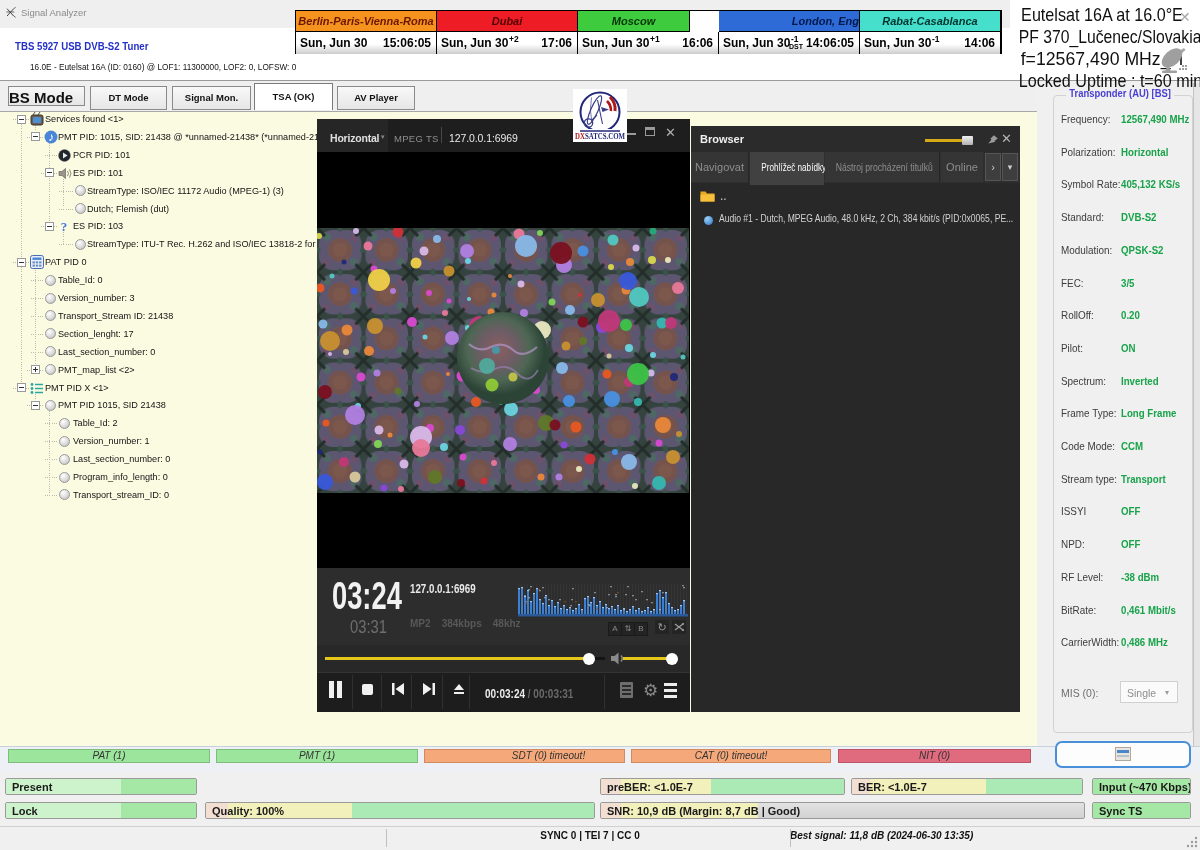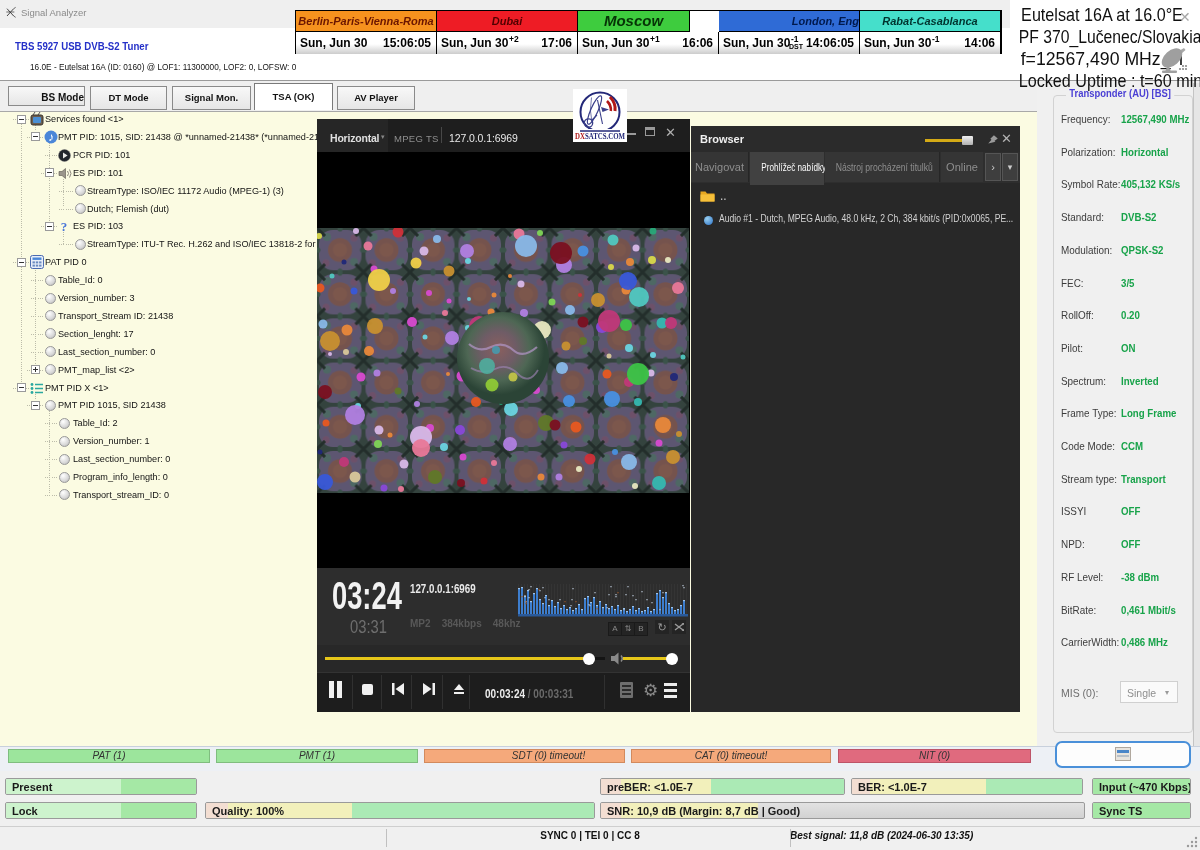--- a/index.html
+++ b/index.html
@@ -15,29 +15,29 @@
         <path d="M2 9 L14 9" stroke-width="1.1"></path>
  <path d="M13 4 l3 -2 M13 15 l3 2" stroke-width="1.1"></path>
       </g>
 </svg>
 <div class="a" style="left:21px;top:7px;font-size:9.5px;color:#8a8a8a;">Signal Analyzer</div>
 <div class="a" style="left:15px;top:40px;font-size:10.5px;font-weight:bold;color:#2430c8;transform:scaleX(0.92);transform-origin:0 0;white-space:nowrap;">TBS 5927 USB DVB-S2 Tuner</div>
 <div class="a" style="left:30px;top:61px;font-size:9.5px;color:#141414;transform:scaleX(0.87);transform-origin:0 0;white-space:nowrap;">16.0E - Eutelsat 16A (ID: 0160) @ LOF1: 11300000, LOF2: 0, LOFSW: 0</div>
 <div class="a" style="left:0;top:80px;width:1200px;height:1px;background:#9a9a9a;"></div>
 <div class="a" style="left:0;top:81px;width:1037px;height:31px;background:#efefef;"></div>
 
-<div class="a" style="left:8px;top:86px;width:77px;height:20px;background:linear-gradient(#f8f8f8,#e6e6e6);border:1px solid #8a8a8a;box-sizing:border-box;text-align:right;line-height:22px;font-size:10px;font-weight:bold;color:#111;">BS Mode</div>
+<div class="a" style="left:8px;top:86px;width:77px;height:20px;background:linear-gradient(#f8f8f8,#e6e6e6);border:1px solid #8a8a8a;box-sizing:border-box;text-align:left;line-height:22px;font-size:15px;font-weight:bold;color:#111;">BS Mode</div>
 <div class="a" style="left:90px;top:86px;width:77px;height:24px;background:linear-gradient(#f8f8f8,#e6e6e6);border:1px solid #8a8a8a;box-sizing:border-box;text-align:center;line-height:22px;font-size:9.5px;font-weight:bold;color:#111;">DT Mode</div>
 <div class="a" style="left:172px;top:86px;width:79px;height:24px;background:linear-gradient(#f8f8f8,#e6e6e6);border:1px solid #8a8a8a;box-sizing:border-box;text-align:center;line-height:22px;font-size:9.5px;font-weight:bold;color:#111;">Signal Mon.</div>
 <div class="a" style="left:254px;top:83px;width:79px;height:27px;background:#ffffff;border:1px solid #7a7a7a;border-bottom:none;box-sizing:border-box;text-align:center;line-height:26px;font-size:9.5px;font-weight:bold;color:#111;">TSA (OK)</div>
 <div class="a" style="left:337px;top:86px;width:78px;height:24px;background:linear-gradient(#f8f8f8,#e6e6e6);border:1px solid #8a8a8a;box-sizing:border-box;text-align:center;line-height:22px;font-size:9.5px;font-weight:bold;color:#111;">AV Player</div>
 <div class="a" style="left:295px;top:10px;width:707px;height:44px;border:1px solid #000;box-sizing:border-box;background:#fff;">
 <div class="a" style="left:0px;top:0;width:141px;height:21px;background:#f6921e;border-right:1px solid #000;border-bottom:1px solid #000;box-sizing:border-box;text-align:center;line-height:20px;font-size:11px;font-weight:bold;font-style:italic;color:#6b1600;white-space:nowrap;">Berlin-Paris-Vienna-Roma</div>
 <div class="a" style="left:141px;top:0;width:141px;height:21px;background:#ee1c25;border-right:1px solid #000;border-bottom:1px solid #000;box-sizing:border-box;text-align:center;line-height:20px;font-size:11px;font-weight:bold;font-style:italic;color:#500000;white-space:nowrap;">Dubai</div>
-<div class="a" style="left:282px;top:0;width:112px;height:21px;background:#3ecc3e;border-right:1px solid #000;border-bottom:1px solid #000;box-sizing:border-box;text-align:center;line-height:20px;font-size:15px;font-weight:bold;font-style:italic;color:#063306;white-space:nowrap;">Moscow</div>
+<div class="a" style="left:282px;top:0;width:112px;height:21px;background:#3ecc3e;border-right:1px solid #000;border-bottom:1px solid #000;box-sizing:border-box;text-align:center;line-height:20px;font-size:11px;font-weight:bold;font-style:italic;color:#063306;white-space:nowrap;">Moscow</div>
 <div class="a" style="left:423px;top:0;width:141px;height:21px;background:#2f6bd6;border-right:1px solid #000;border-bottom:1px solid #000;box-sizing:border-box;text-align:right;line-height:20px;font-size:11px;font-weight:bold;font-style:italic;color:#00194d;white-space:nowrap;">London, Eng</div>
 <div class="a" style="left:564px;top:0;width:141px;height:21px;background:#45dfcb;border-right:1px solid #000;border-bottom:1px solid #000;box-sizing:border-box;text-align:center;line-height:20px;font-size:11px;font-weight:bold;font-style:italic;color:#00332e;white-space:nowrap;">Rabat-Casablanca</div>
 <div class="a" style="left:0px;top:21px;width:141px;height:22px;background:linear-gradient(#ffffff,#ffffff 55%,#cccccc);border-right:1px solid #000;box-sizing:border-box;">
 <span style="position:absolute;left:4px;top:4px;font-size:12px;font-weight:bold;color:#000;white-space:nowrap;">Sun, Jun 30</span>
 <span style="position:absolute;right:5px;top:4px;font-size:12px;font-weight:bold;color:#000;white-space:nowrap;">15:06:05</span>
       </div>
 <div class="a" style="left:141px;top:21px;width:141px;height:22px;background:linear-gradient(#ffffff,#ffffff 55%,#cccccc);border-right:1px solid #000;box-sizing:border-box;">
 <span style="position:absolute;left:4px;top:4px;font-size:12px;font-weight:bold;color:#000;white-space:nowrap;">Sun, Jun 30</span>
         <span style="position:absolute;left:72px;top:2px;font-size:8.5px;font-weight:bold;">+2</span>
 <span style="position:absolute;right:5px;top:4px;font-size:12px;font-weight:bold;color:#000;white-space:nowrap;">17:06</span>
@@ -823,21 +823,21 @@
       <div class="a" style="left:20px;top:0;width:137px;height:17px;background:#f2f0bb;"></div>
       <div class="a" style="left:6px;top:1.5px;font-size:11px;font-weight:bold;color:#1a1a1a;white-space:nowrap;">SNR: 10,9 dB (Margin: 8,7 dB | Good)</div>
     </div>
 <div class="a" style="left:1092px;top:802px;width:99px;height:17px;background:linear-gradient(#e2e2e2,#d2d2d2);border:1px solid #9a9a9a;border-radius:2px;box-sizing:border-box;overflow:hidden;">
       <div class="a" style="left:0px;top:0;width:99px;height:17px;background:#a5e8a5;"></div>
       <div class="a" style="left:6px;top:1.5px;font-size:11px;font-weight:bold;color:#1a1a1a;white-space:nowrap;">Sync TS</div>
     </div>
 <div class="a" style="left:1193px;top:83px;width:7px;height:663px;background:#e6e6e6;border-left:1px solid #c4c4c4;box-sizing:border-box;"></div>
 
 <div class="a" style="left:0;top:826px;width:1200px;height:24px;background:#f0f0f0;border-top:1px solid #cfcfcf;box-sizing:border-box;"></div>
-<div class="a" style="left:390px;top:830px;width:400px;text-align:center;font-size:10px;font-weight:bold;color:#111;">SYNC 0 | TEI 0 | CC 8</div>
+<div class="a" style="left:390px;top:830px;width:400px;text-align:center;font-size:10px;font-weight:bold;color:#111;">SYNC 0 | TEI 7 | CC 0</div>
 <div class="a" style="left:790px;top:830px;width:310px;font-size:10px;font-weight:bold;color:#111;font-style:italic;">Best signal: 11,8 dB (2024-06-30 13:35)</div>
 <div class="a" style="left:386px;top:829px;width:1px;height:18px;background:#c0c0c0;"></div>
 <div class="a" style="left:790px;top:829px;width:1px;height:18px;background:#c0c0c0;"></div>
 <svg class="a" style="left:1186px;top:836px;" width="12" height="12" viewBox="0 0 12 12">
       <g fill="#9a9a9a">
         <circle cx="10" cy="2" r="1.2"></circle>
         <circle cx="10" cy="6" r="1.2"></circle>
         <circle cx="10" cy="10" r="1.2"></circle>
         <circle cx="6" cy="6" r="1.2"></circle>
         <circle cx="6" cy="10" r="1.2"></circle>

